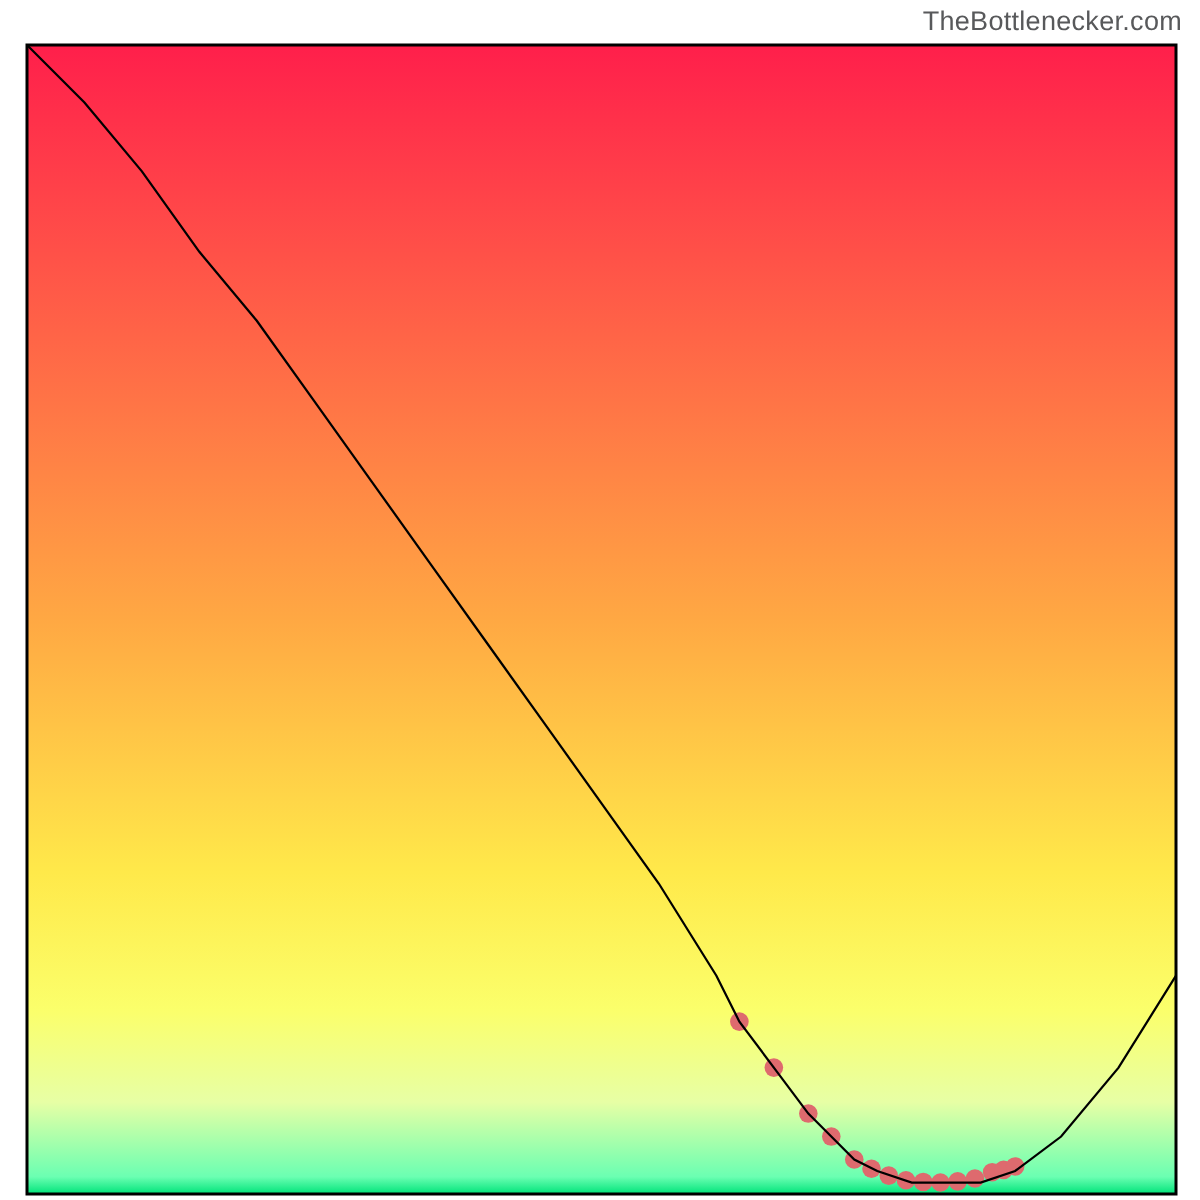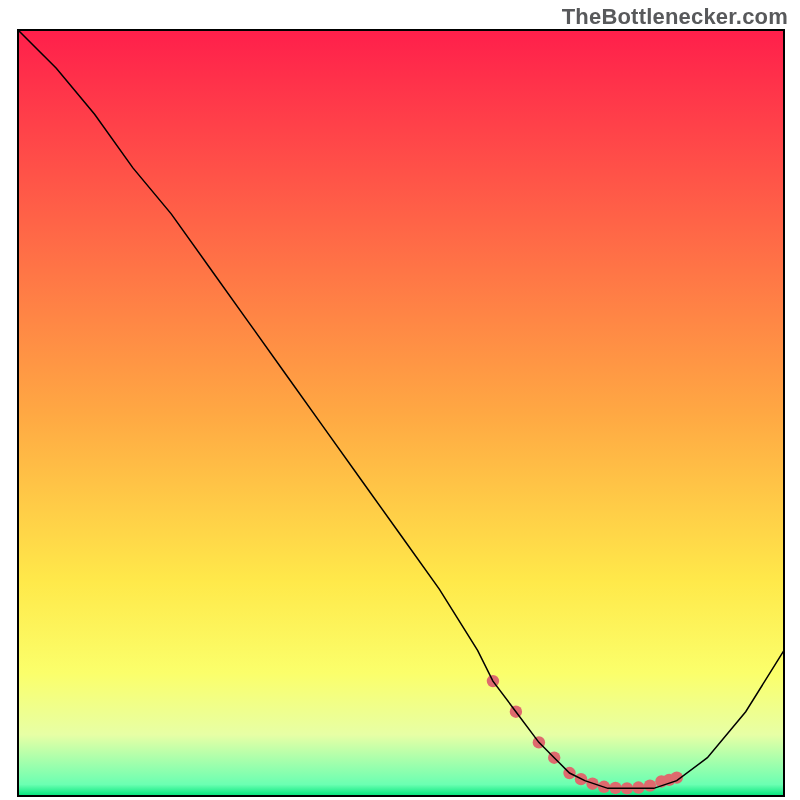--- a/index.html
+++ b/index.html
@@ -13,22 +13,22 @@
   }
   .frame {
     position: relative;
     width: 800px;
     height: 800px;
   }
   .watermark {
     position: absolute;
     top: 4px;
     right: 12px;
-    font-size: 22px;
-    font-weight: 700;
+    font-size: 18px;
+    font-weight: 400;
     color: #58595b;
     letter-spacing: 0.2px;
   }
   svg {
     position: absolute;
     top: 0;
     left: 0;
   }
 </style>
 </head>

